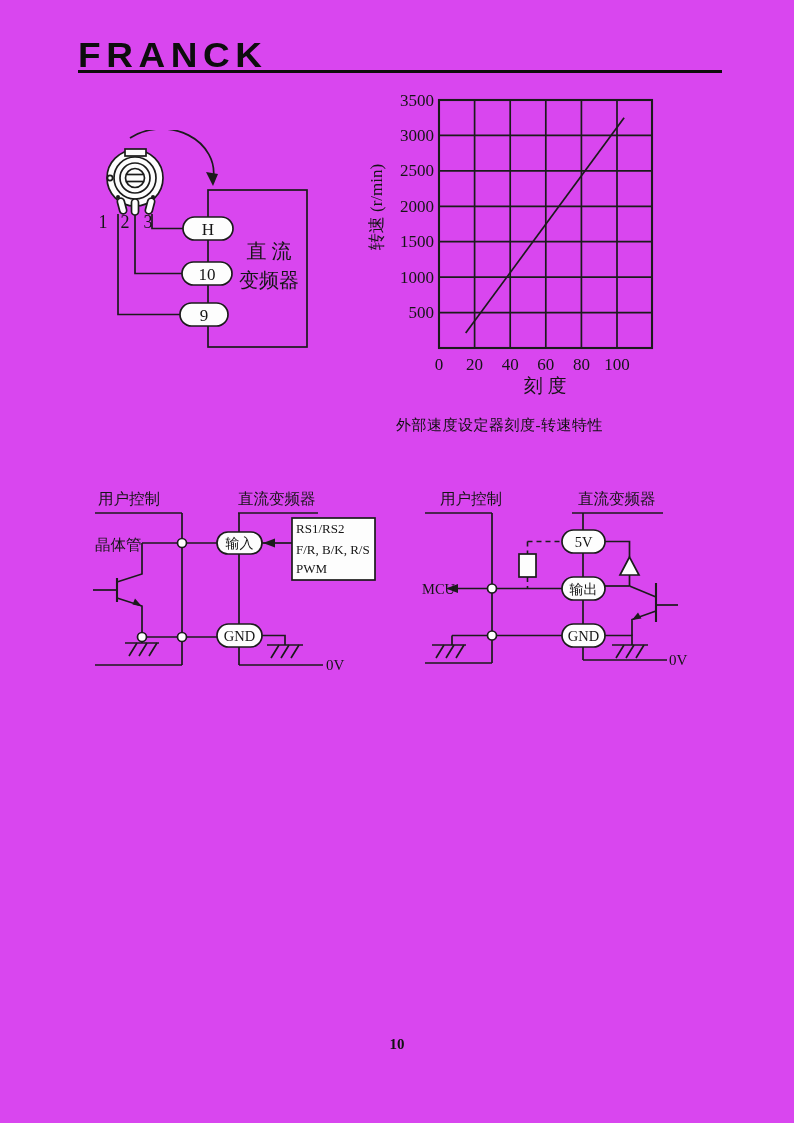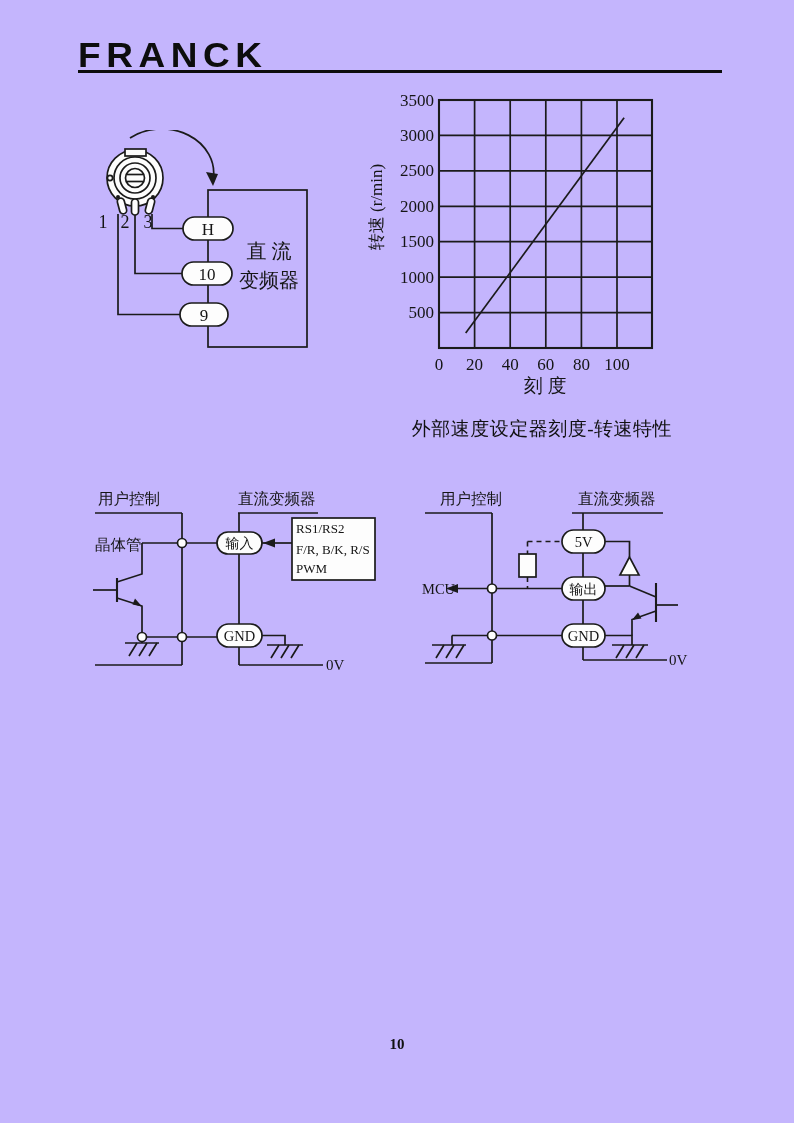--- a/index.html
+++ b/index.html
@@ -1,32 +1,32 @@
 <!DOCTYPE html>
 <html><head>
 <meta charset="utf-8">
 <style>
   html,body{margin:0;padding:0;background:#e8e8e8;}
   .page{
     position:relative;width:794px;height:1123px;margin:0 auto;
-    background:#c4b5fd;overflow:hidden;
+    background:#d946ef;overflow:hidden;
     font-family:"Liberation Serif","DejaVu Serif",serif;color:#151515;
   }
   .brand{
     position:absolute;left:78px;top:36px;height:36px;
     font-family:"Liberation Sans","DejaVu Sans",sans-serif;
     font-weight:900;font-size:33px;letter-spacing:5px;color:#0d0d0d;
     transform:scale(1.12,1.05);transform-origin:left top;
   }
   .brand-rule{position:absolute;left:78px;top:70px;width:644px;height:3px;background:#0d0d0d;}
   .diagram{position:absolute;}
   svg text{font-family:"Liberation Serif","DejaVu Serif",serif;fill:#151515;}
   .caption{
-    position:absolute;left:396px;top:416px;width:276px;text-align:right;
-    font-size:19px;letter-spacing:0.5px;color:#111;
+    position:absolute;left:396px;top:416px;width:276px;text-align:left;
+    font-size:15px;letter-spacing:0.5px;color:#111;
   }
   .page-number{
     position:absolute;left:0;top:1036px;width:100%;text-align:center;
     font-size:15px;font-weight:bold;color:#111;
   }
   .stroke{stroke:#1b1b1b;stroke-width:1.7;fill:none;}
   .stroke-thick{stroke:#1b1b1b;stroke-width:2.1;fill:none;}
   .whitefill{fill:#fdfdfd;stroke:#1b1b1b;stroke-width:1.7;}
   .blackfill{fill:#1b1b1b;stroke:none;}
   .dash{stroke:#1b1b1b;stroke-width:1.6;fill:none;stroke-dasharray:5 4;}

